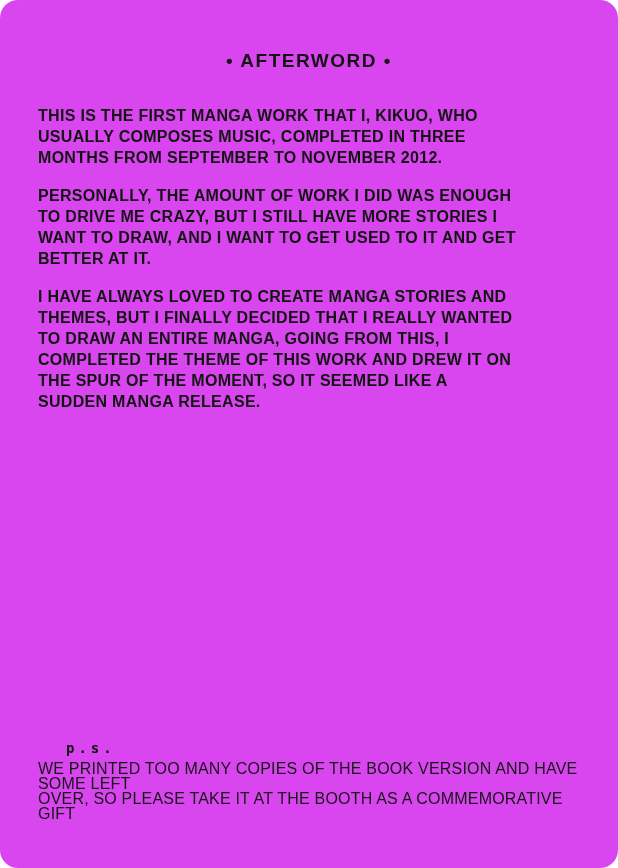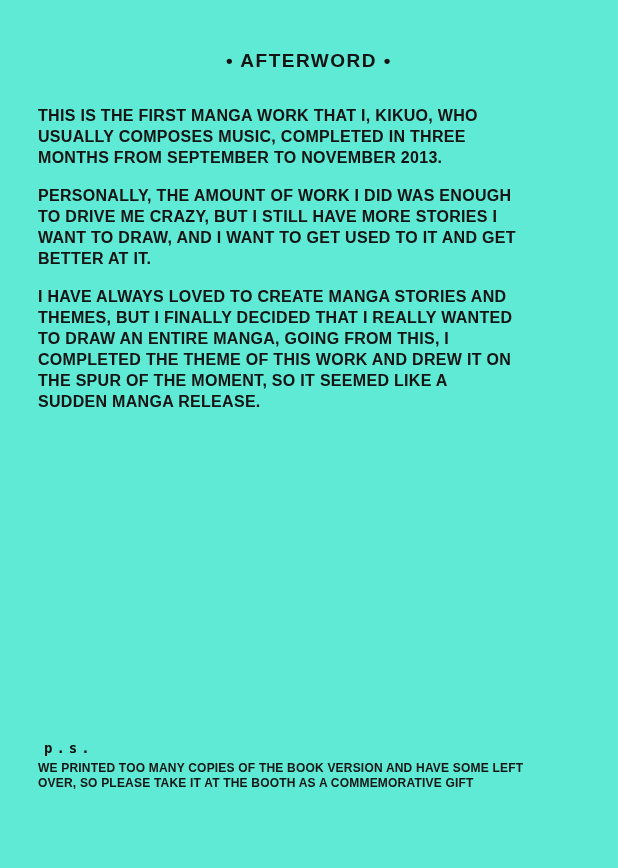--- a/index.html
+++ b/index.html
@@ -4,24 +4,25 @@
 <style>
   html, body {
     margin: 0;
     padding: 0;
     background: #ffffff;
   }
   .page {
     position: relative;
     width: 618px;
     height: 868px;
-    background: #5eead4;
+    background: #d946ef;
     color: #121212;
     font-family: "Liberation Sans", sans-serif;
     overflow: hidden;
+    border-radius: 18px;
   }
   .title {
     position: absolute;
     top: 50px;
     left: 0;
     width: 100%;
     text-align: center;
     font-size: 19px;
     font-weight: 700;
     letter-spacing: 1.5px;
@@ -42,48 +43,48 @@
     white-space: pre-line;
     color: #141414;
   }
   .footer {
     position: absolute;
     left: 38px;
     top: 740px;
     width: 560px;
   }
   .ps {
-    margin-left: 6px;
+    margin-left: 28px;
     font-family: "DejaVu Sans Mono", monospace;
     font-size: 14px;
     font-weight: 700;
     letter-spacing: 4px;
     color: #111111;
   }
   .notice {
     margin-top: 5px;
-    font-size: 12px;
+    font-size: 16px;
     line-height: 15px;
-    font-weight: 700;
+    font-weight: 400;
     letter-spacing: 0.2px;
     white-space: pre-line;
     color: #161616;
   }
 </style>
 </head>
 <body>
 
 <div class="page">
 
   <div class="title">• AFTERWORD •</div>
 
   <div class="body">
     <p>THIS IS THE FIRST MANGA WORK THAT I, KIKUO, WHO
 USUALLY COMPOSES MUSIC, COMPLETED IN THREE
-MONTHS FROM SEPTEMBER TO NOVEMBER 2013.</p>
+MONTHS FROM SEPTEMBER TO NOVEMBER 2012.</p>
     <p>PERSONALLY, THE AMOUNT OF WORK I DID WAS ENOUGH
 TO DRIVE ME CRAZY, BUT I STILL HAVE MORE STORIES I
 WANT TO DRAW, AND I WANT TO GET USED TO IT AND GET
 BETTER AT IT.</p>
     <p>I HAVE ALWAYS LOVED TO CREATE MANGA STORIES AND
 THEMES, BUT I FINALLY DECIDED THAT I REALLY WANTED
 TO DRAW AN ENTIRE MANGA, GOING FROM THIS, I
 COMPLETED THE THEME OF THIS WORK AND DREW IT ON
 THE SPUR OF THE MOMENT, SO IT SEEMED LIKE A
 SUDDEN MANGA RELEASE.</p>

